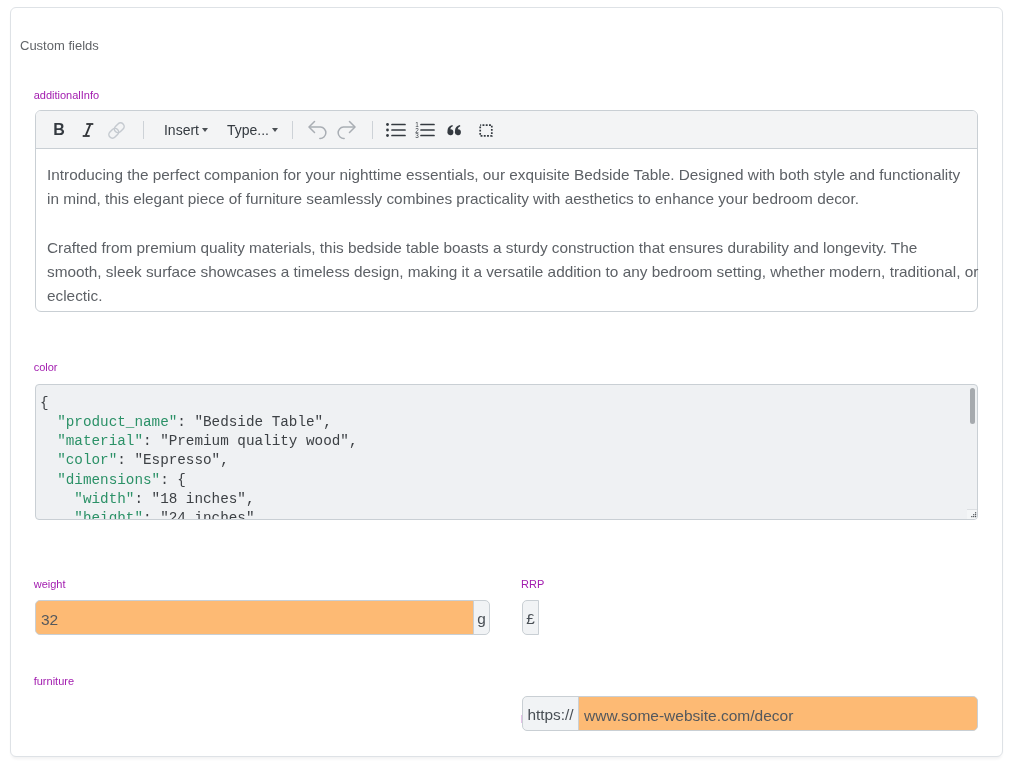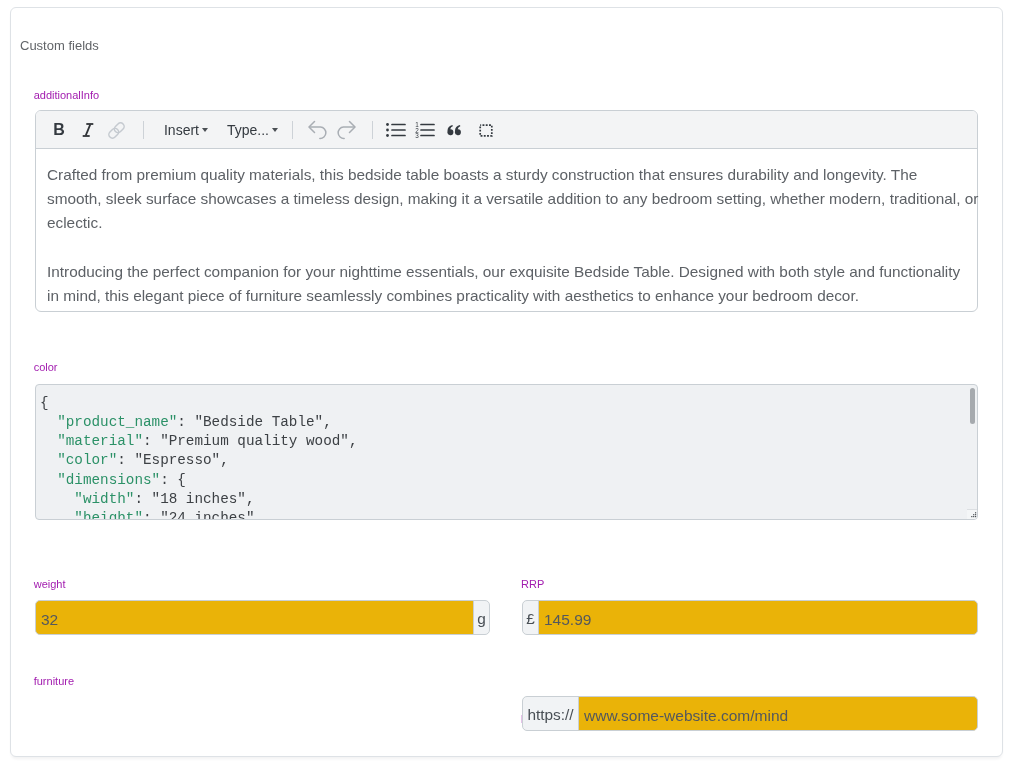--- a/index.html
+++ b/index.html
@@ -18,21 +18,21 @@
 .caret { display:inline-block; width:0; height:0; border-left:3.7px solid transparent; border-right:3.7px solid transparent; border-top:4.6px solid #4a4f54; margin-left:3px; }
 .econtent { padding:14px 11px; font-size:15.35px; line-height:24px; color:#5d6166; white-space:nowrap; }
 .econtent p + p { margin-top:25px; }
 
 .specs { position:absolute; left:35px; top:384px; width:943px; height:136px; background:#eff1f3; border:1px solid #c9cfd4; border-radius:4px; overflow:hidden; font-family:"Liberation Mono", monospace; font-size:14.3px; line-height:19.33px; color:#3d4145; }
 .specs pre { font-family:inherit; padding:8.5px 4px 0 4px; }
 .specs .k { color:#2b9167; }
 .sthumb { position:absolute; right:2px; top:3px; width:5.5px; height:36px; border-radius:3px; background:#a6aaae; }
 .scorner { position:absolute; right:0.5px; bottom:0.5px; width:10px; height:9.5px; background:#f4f6f7; border-top:1px solid #dcdfe2; }
 
-.input { position:absolute; background:#eab308; border:1px solid #c9cfd4; border-radius:5px; font-size:15.5px; color:#54585d; display:flex; align-items:center; padding:4px 5px 0 5px; height:35px; }
+.input { position:absolute; background:#fdba74; border:1px solid #c9cfd4; border-radius:5px; font-size:15.5px; color:#54585d; display:flex; align-items:center; padding:4px 5px 0 5px; height:35px; }
 .addon { position:absolute; background:#f1f3f5; border:1px solid #c9cfd4; font-size:15.4px; color:#494f55; display:flex; align-items:center; justify-content:center; height:35px; padding-top:3px; }
 .chev { position:absolute; }
 svg { display:block; }
 </style>
 </head>
 <body>
 <div class="page">
   <div class="card"></div>
   <div class="heading">Custom fields</div>
 
@@ -95,22 +95,22 @@
           <path fill="#343a40" d="M8 7 a5.5 6 0 0 1 5 -6.5 l0.3 1.2 a4 4.5 0 0 0 -2.6 3 a3 3 0 1 1 -2.7 2.3 z" transform="translate(0,0.5)"></path>
         </svg>
       </div>
       <div class="titem" style="left:436px; width:28px;">
         <svg width="14" height="13" viewBox="0 0 14 13">
             <rect x="1.2" y="1.2" width="11.6" height="10.6" fill="none" stroke="#343a40" stroke-width="1.7" stroke-dasharray="1.9 1.35" stroke-dashoffset="0.95"></rect>
           </svg>
       </div>
     </div>
     <div class="econtent">
+      <p>Introducing the perfect companion for your nighttime essentials, our exquisite Bedside Table. Designed with both style and functionality<br>in mind, this elegant piece of furniture seamlessly combines practicality with aesthetics to enhance your bedroom decor.</p>
       <p>Crafted from premium quality materials, this bedside table boasts a sturdy construction that ensures durability and longevity. The<br>smooth, sleek surface showcases a timeless design, making it a versatile addition to any bedroom setting, whether modern, traditional, or<br>eclectic.</p>
-      <p>Introducing the perfect companion for your nighttime essentials, our exquisite Bedside Table. Designed with both style and functionality<br>in mind, this elegant piece of furniture seamlessly combines practicality with aesthetics to enhance your bedroom decor.</p>
     </div>
   </div>
 
   <div class="lbl" style="left:33.7px; top:357px;">color</div>
   <div class="specs">
     <pre>{
   <span class="k">"product_name"</span>: "Bedside Table",
   <span class="k">"material"</span>: "Premium quality wood",
   <span class="k">"color"</span>: "Espresso",
   <span class="k">"dimensions"</span>: {
@@ -129,20 +129,19 @@
       </g>
     </svg>
   </div>
 
   <div class="lbl" style="left:33.7px; top:574.3px;">weight</div>
   <div class="input" style="left:35px; top:600px; width:439px; border-radius:5px 0 0 5px;">32</div>
   <div class="addon" style="left:473px; top:600px; width:17px; border-radius:0 5px 5px 0;">g</div>
 
   <div class="lbl" style="left:521px; top:574.3px;">RRP</div>
   <div class="addon" style="left:522px; top:600px; width:17px; border-radius:5px 0 0 5px;">£</div>
-  <div class="input" style="left:538px; top:600px; width:440px; border-radius:0 5px 5px 0;">145.99</div>
 
   <div class="lbl" style="left:33.7px; top:670.8px;">furniture</div>
 
   <div class="lbl" style="left:521px; top:709px;">link</div>
   <div class="addon" style="left:522px; top:696px; width:57px; border-radius:5px 0 0 5px;text-align:center;">https://</div>
-  <div class="input" style="left:578px; top:696px; width:400px; border-radius:0 5px 5px 0;">www.some-website.com/mind</div>
+  <div class="input" style="left:578px; top:696px; width:400px; border-radius:0 5px 5px 0;">www.some-website.com/decor</div>
 </div>
 
 </body></html>

